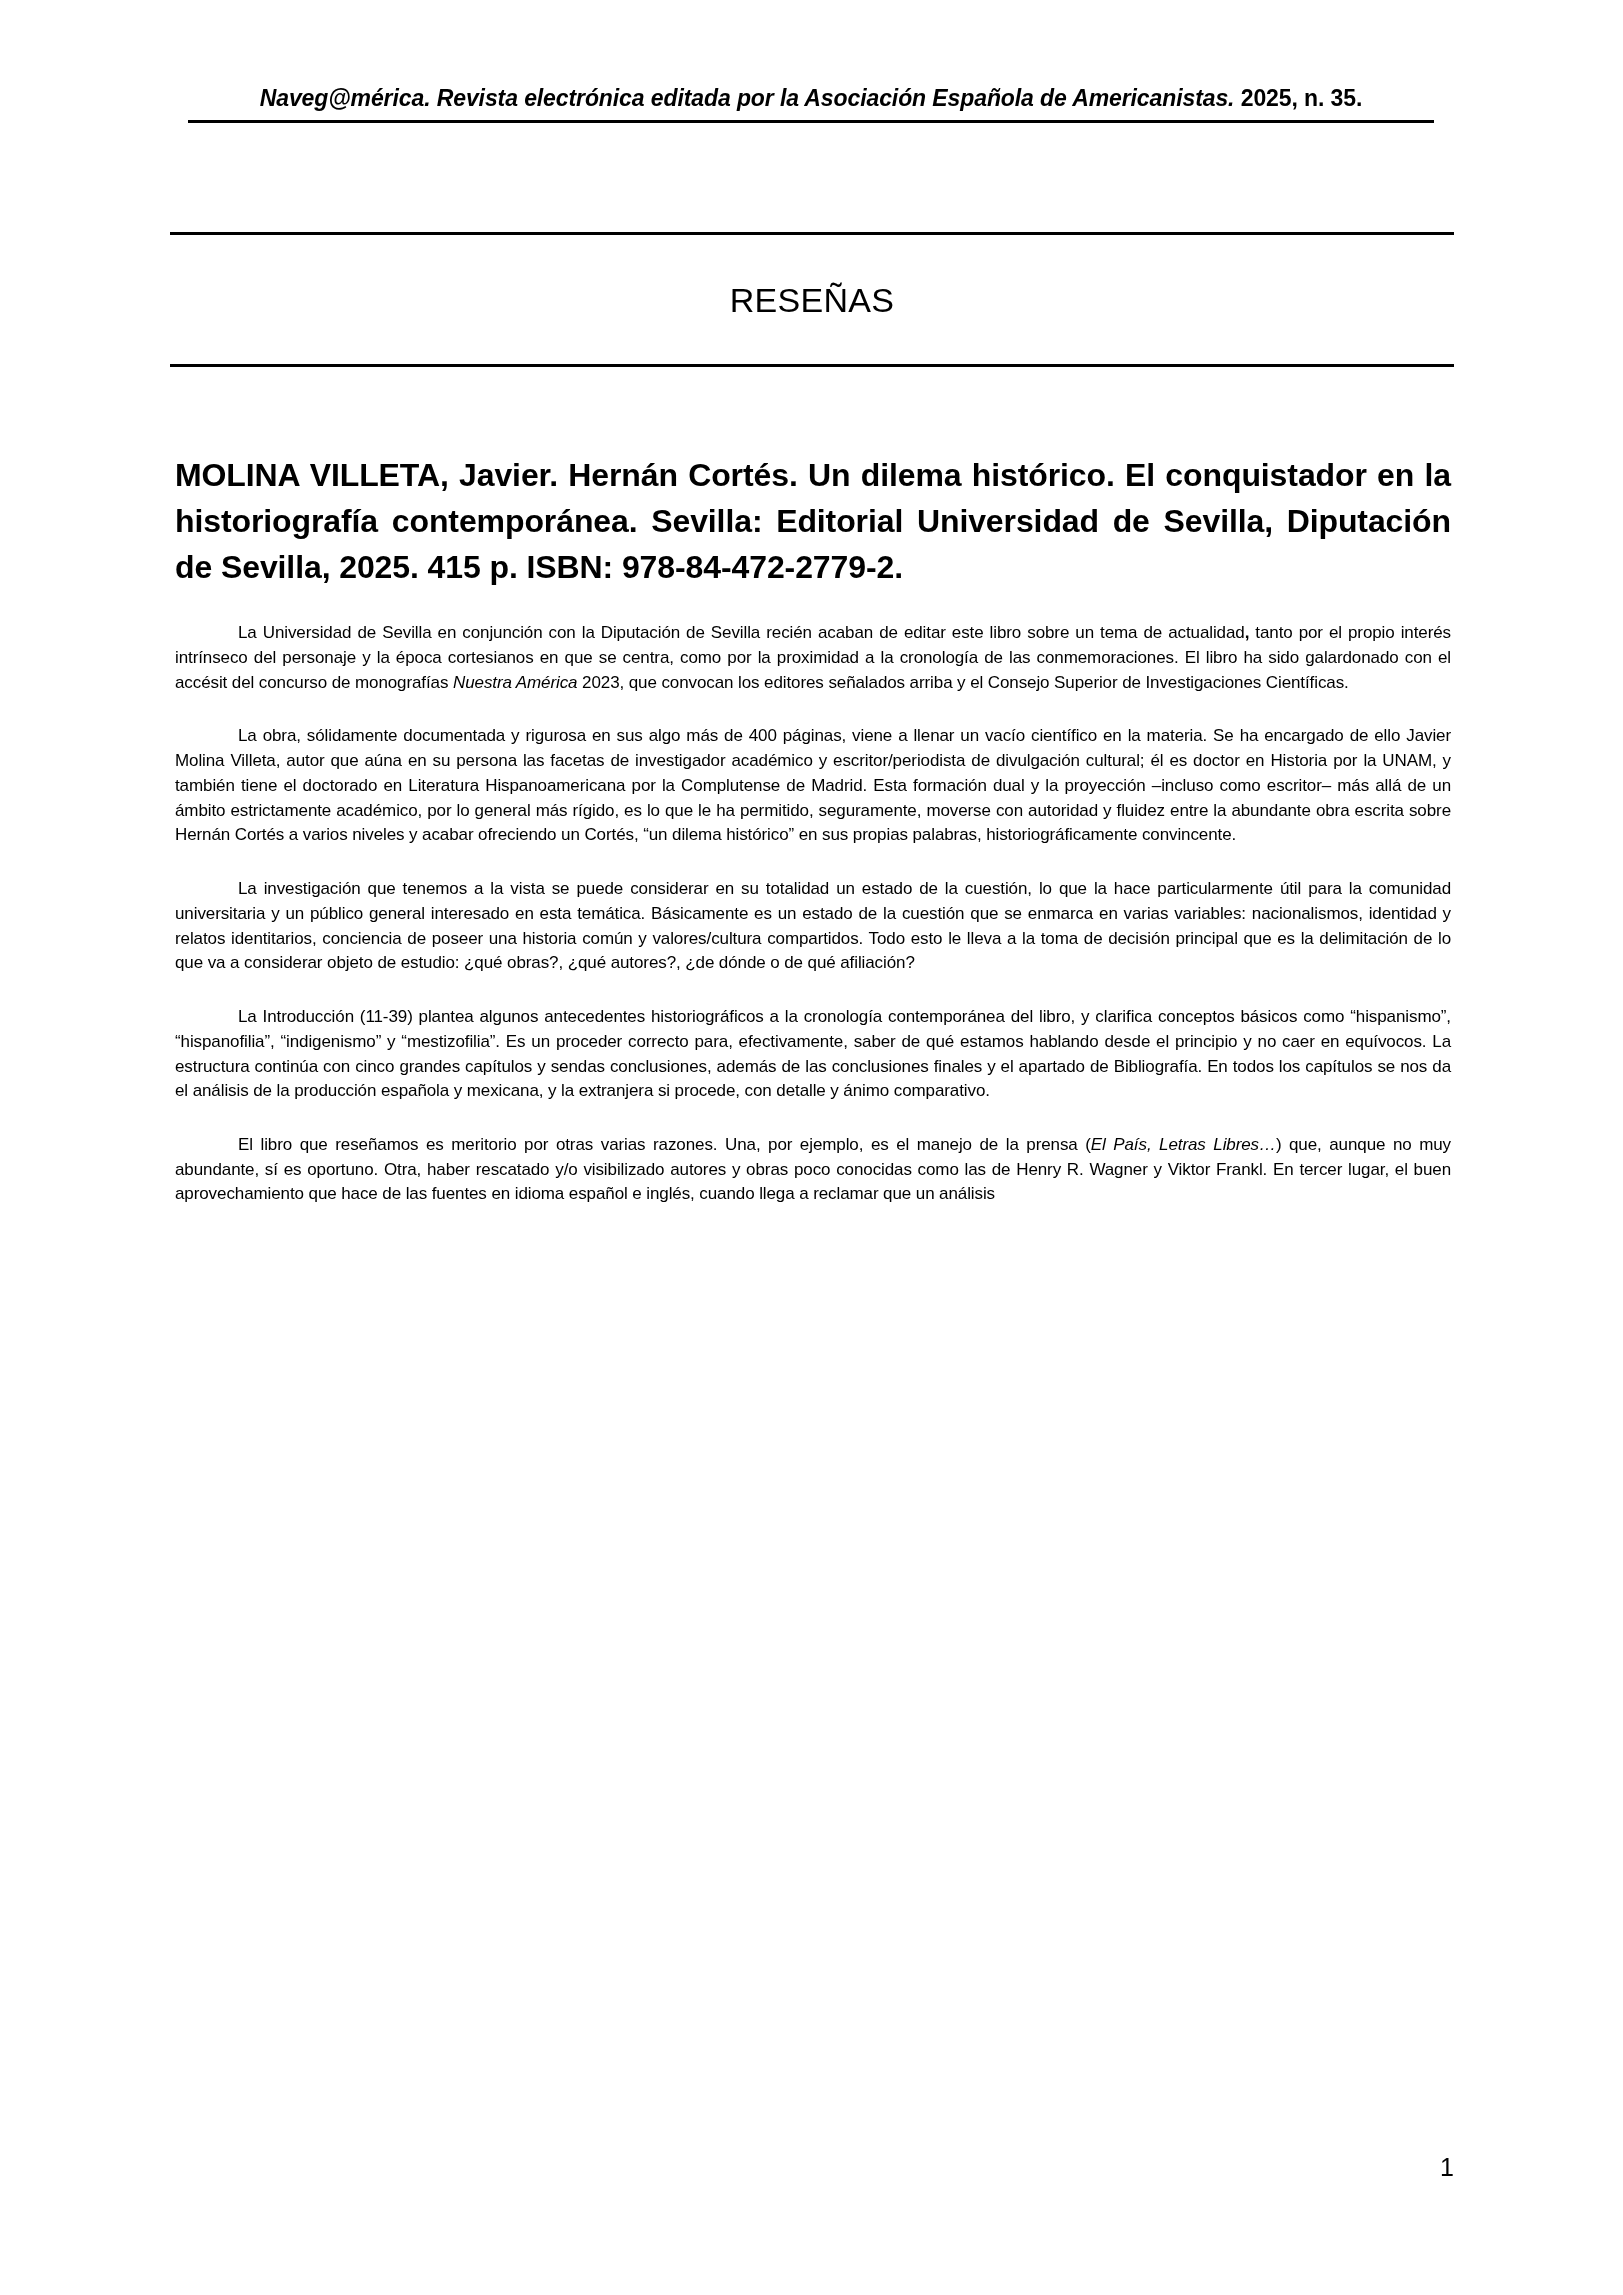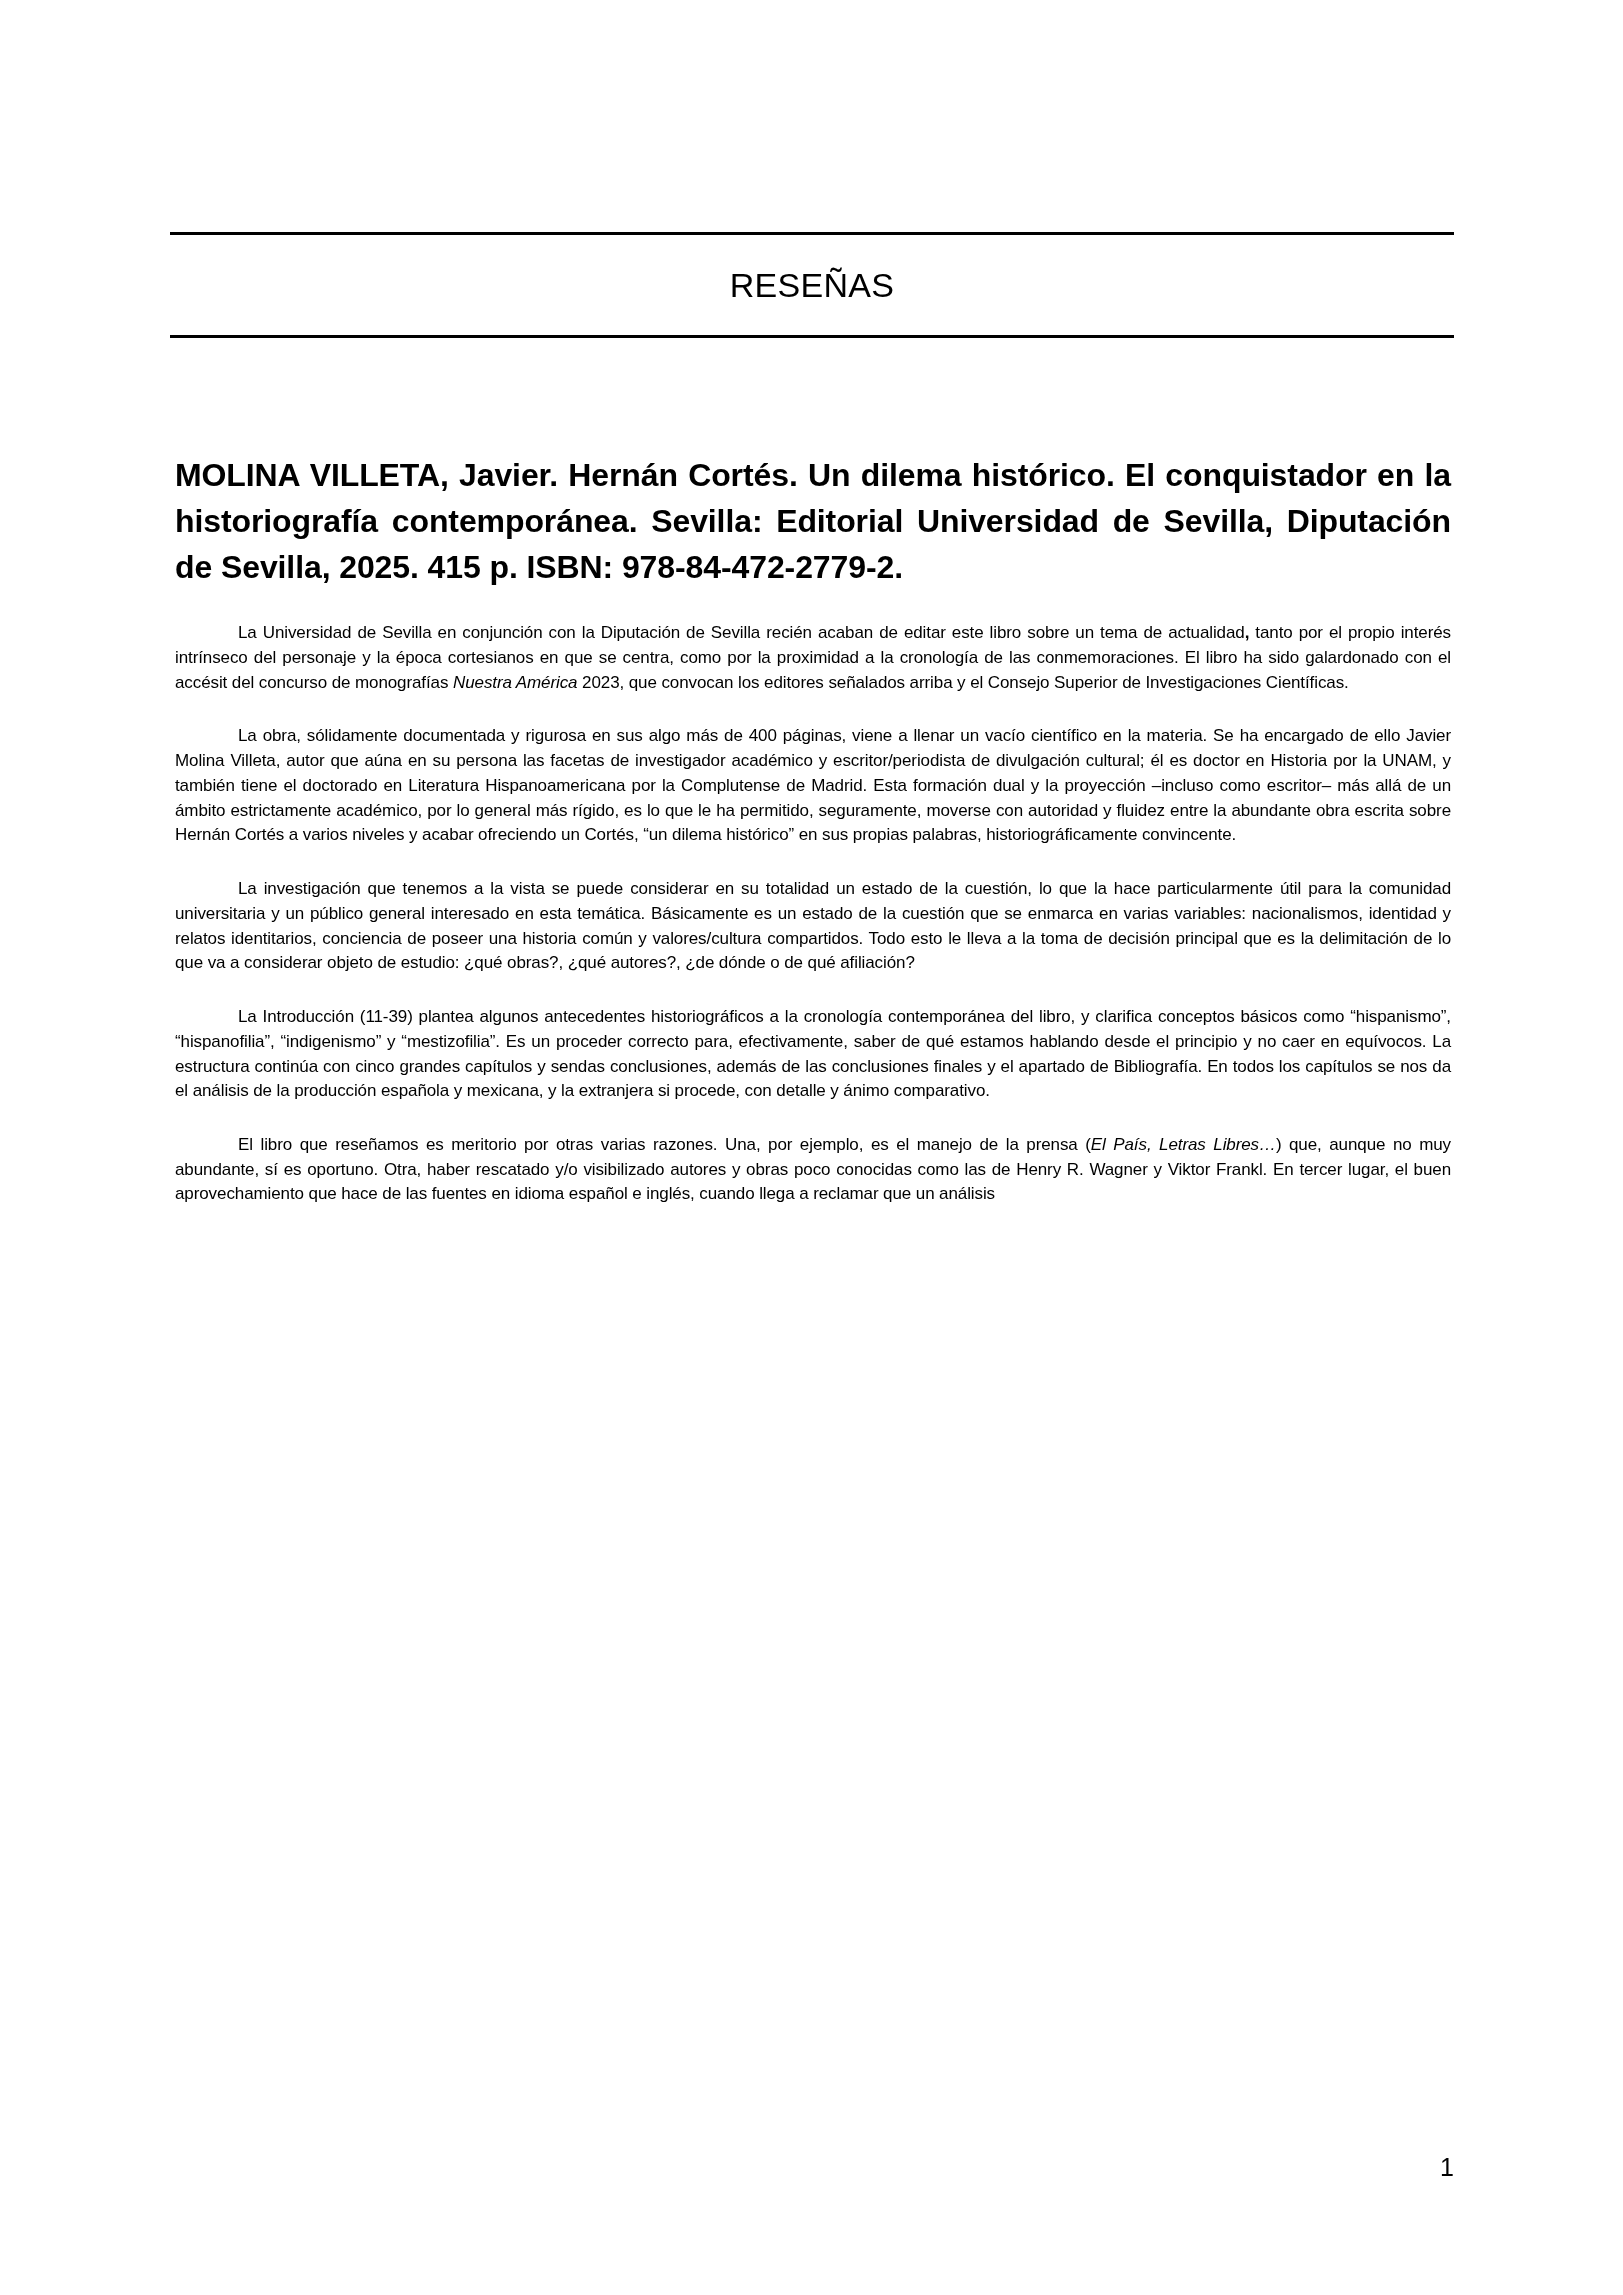--- a/index.html
+++ b/index.html
@@ -41,21 +41,21 @@
   }
 
   
   .section-banner {
     position: absolute;
     left: 170px;
     top: 232px;
     width: 1284px;
     border-top: 3.3px solid #000;
     border-bottom: 3.3px solid #000;
-    height: 106px;
+    height: 135px;
     box-sizing: border-box;
     display: flex;
     align-items: center;
     justify-content: center;
   }
   .section-banner-title {
     font-size: 34px;
     font-weight: normal;
     letter-spacing: 0.3px;
     line-height: 1;
@@ -103,20 +103,23 @@
     top: 2155px;
     font-size: 25px;
     line-height: 1;
   }
 </style>
 </head>
 <body>
 
 <div class="page">
 
+  <div class="running-head">
+    <div class="running-head-text"><span>Naveg@mérica. Revista electrónica editada por la Asociación Española de Americanistas.</span><span class="rh-plain">&nbsp;</span><span class="rh-plain">2025, n. 35.</span></div>
+  </div>
 
   <div class="section-banner">
     <div class="section-banner-title">RESEÑAS</div>
   </div>
 
   <div class="body-col">
 
     <div class="citation">MOLINA VILLETA, Javier. Hernán Cortés. Un dilema histórico. El conquistador en la historiografía contemporánea. Sevilla: Editorial Universidad de Sevilla, Diputación de Sevilla, 2025. 415 p. ISBN: 978-84-472-2779-2.</div>
 
     <p class="para"><span>La Universidad de Sevilla en conjunción con la Diputación de Sevilla recién acaban de editar este libro sobre un tema de actualidad</span><b class="bd">,</b><span> tanto por el propio interés intrínseco del personaje y la época cortesianos en que se centra, como por la proximidad a la cronología de las conmemoraciones. El libro ha sido galardonado con el accésit del concurso de monografías </span><i class="it">Nuestra América</i><span> 2023, que convocan los editores señalados arriba y el Consejo Superior de Investigaciones Científicas.</span></p>

